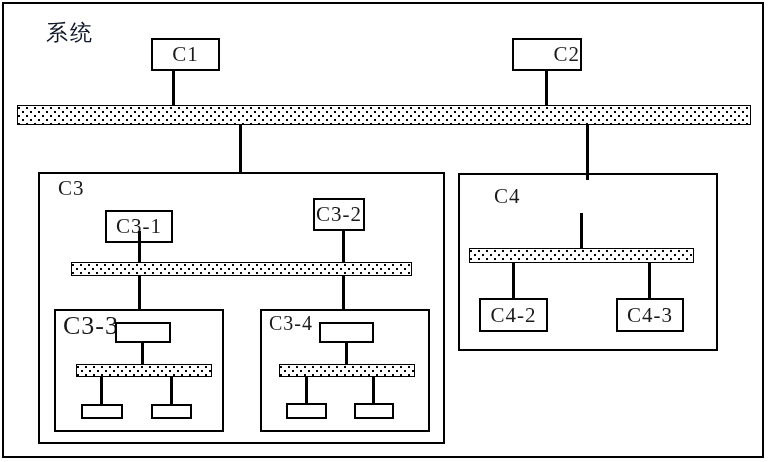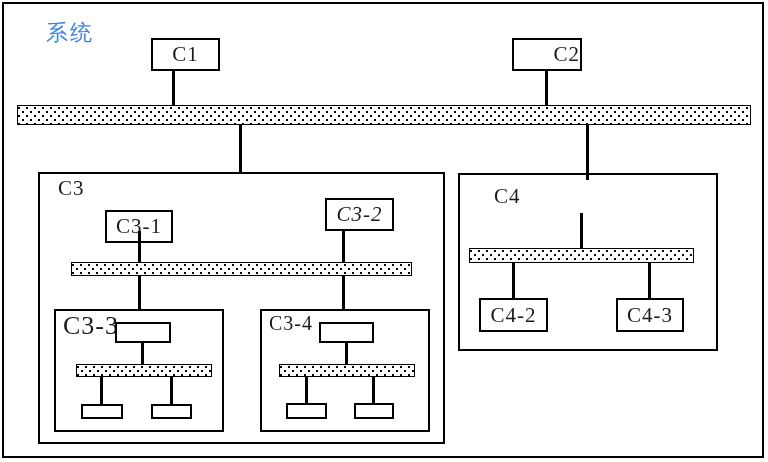--- a/index.html
+++ b/index.html
@@ -54,21 +54,21 @@
     color: #1a1a1a;
     letter-spacing: 1px;
     line-height: 1;
     white-space: nowrap;
   }
   .title-label {
     position: absolute;
     left: 46px;
     top: 22px;
     font-size: 22px;
-    color: #3b82f6;
+    color: #0f172a;
     letter-spacing: 2px;
     line-height: 1;
   }
 </style>
 </head>
 <body>
 
 <div id="stage">
 
   <div class="frame" style="left:2px; top:2px; width:762px; height:456px;"></div>
@@ -88,21 +88,21 @@
   <div class="vline" style="left:545px; top:71px; height:34px;"></div>
   <div class="vline" style="left:239px; top:125px; height:47px;"></div>
   <div class="vline" style="left:586px; top:125px; height:55px;"></div>
 
   <div class="frame" style="left:38px; top:172px; width:407px; height:272px;"></div>
   <div class="frame-label" style="left:58px; top:178px;">C3</div>
 
   <div class="node-box" style="left:105px; top:198px; width:68px; height:33px;margin-top:12px;">
     <span>C3-1</span>
   </div>
-  <div class="node-box" style="left:325px; top:198px; width:69px; height:33px;font-style:italic;">
+  <div class="node-box" style="left:313px; top:198px; width:52px; height:33px;">
     <span>C3-2</span>
   </div>
 
   <div class="bus" style="left:71px; top:262px; width:341px; height:14px;"></div>
 
   <div class="vline" style="left:138px; top:231px; height:31px;"></div>
   <div class="vline" style="left:342px; top:231px; height:31px;"></div>
   <div class="vline" style="left:138px; top:276px; height:33px;"></div>
   <div class="vline" style="left:342px; top:276px; height:33px;"></div>
 

